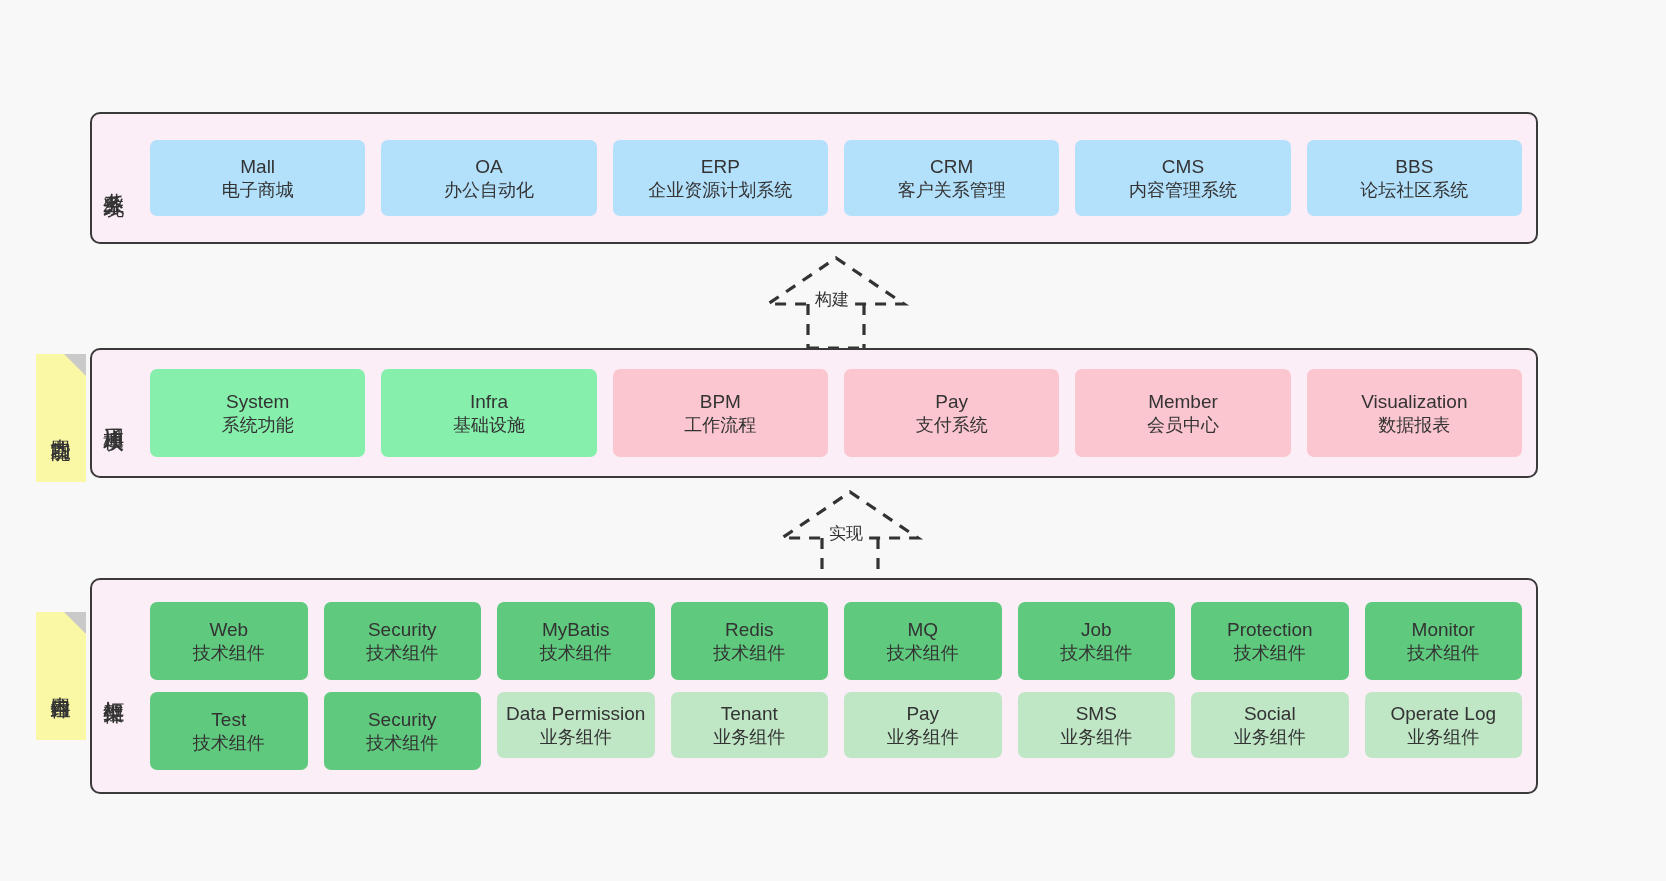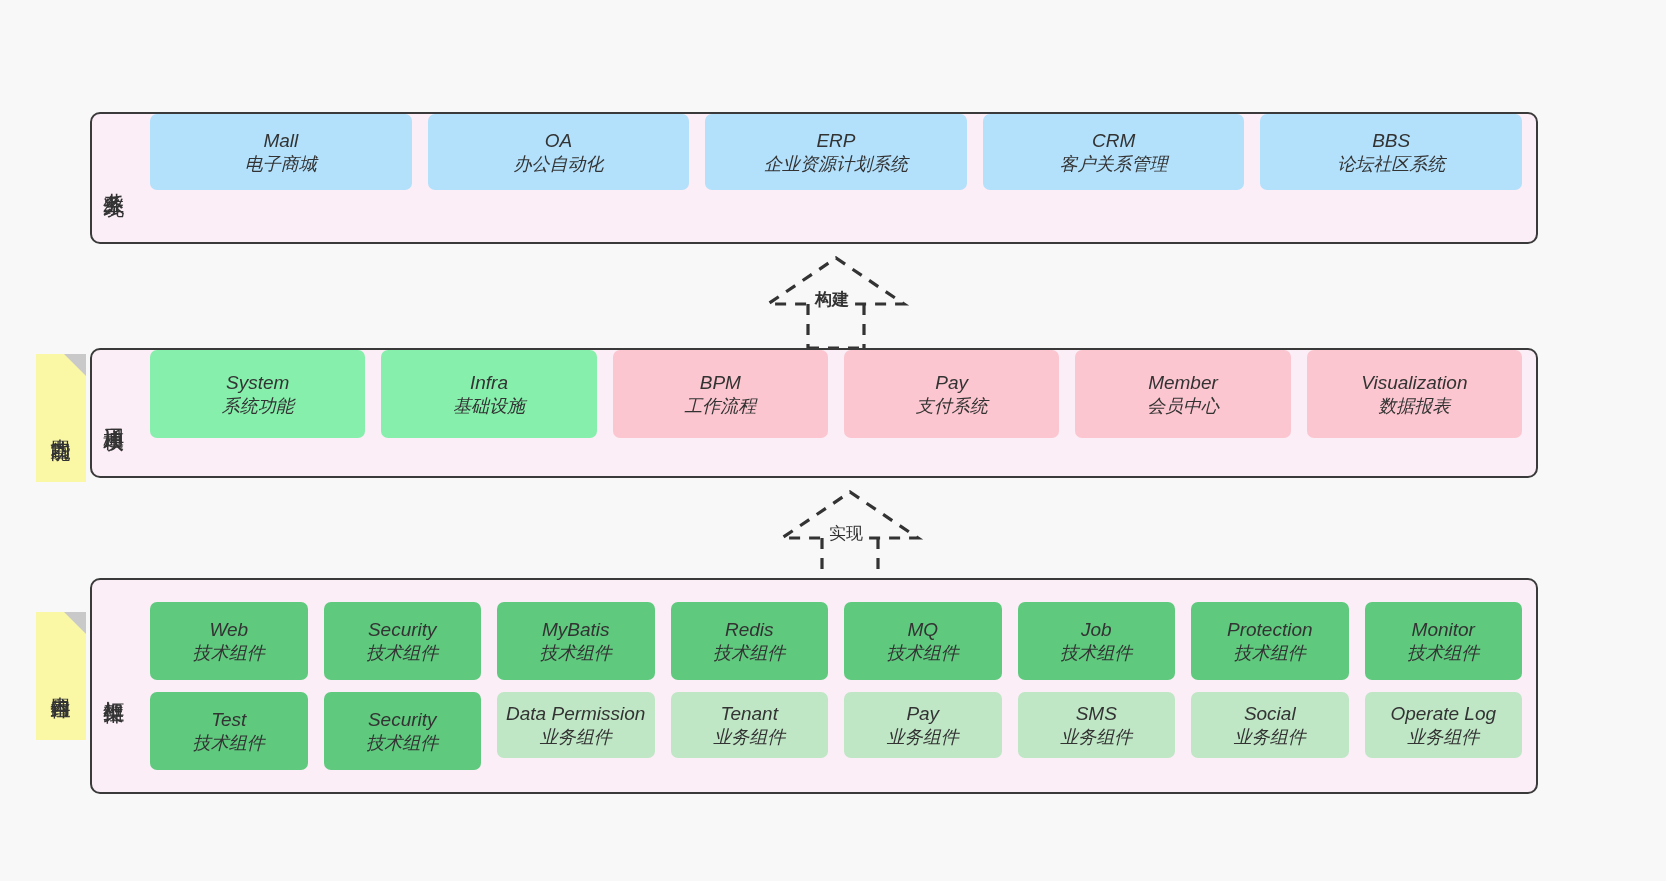--- a/index.html
+++ b/index.html
@@ -45,23 +45,23 @@
     writing-mode: vertical-rl;
     text-orientation: upright;
     letter-spacing: 1px;
     white-space: nowrap;
     padding: 4px 0;
   }
 
   .layer-body {
     flex: 1 1 auto;
     display: flex;
+    align-items: center;
     gap: 16px;
     padding: 0 14px;
-    font-style: italic;
   }
 
   .layer-body.two-rows {
     flex-direction: column;
     justify-content: center;
     gap: 12px;
     padding: 12px 14px;
   }
   .row-line {
     display: flex;
@@ -161,30 +161,34 @@
       <div class="card card-biz">
         <span class="en">ERP</span>
         <span class="cn">企业资源计划系统</span>
       </div>
 
       <div class="card card-biz">
         <span class="en">CRM</span>
         <span class="cn">客户关系管理</span>
       </div>
 
+      <div class="card card-biz">
+        <span class="en">CMS</span>
+        <span class="cn">内容管理系统</span>
+      </div>
 
       <div class="card card-biz">
         <span class="en">BBS</span>
         <span class="cn">论坛社区系统</span>
       </div>
 
     </div>
   </div>
 
-  <div class="arrow-wrap" style="left:756px; top:250px; width:160px; height:100px;font-weight:bold;">
+  <div class="arrow-wrap" style="left:756px; top:250px; width:160px; height:100px;">
     <svg width="160" height="100" viewBox="0 0 160 100">
 
       <polygon points="80,8 148,54 12,54" fill="none" stroke="#333333" stroke-width="3.2" stroke-dasharray="11,9" stroke-linejoin="miter"></polygon>
 
       <polyline points="52,54 52,100" fill="none" stroke="#333333" stroke-width="3.2" stroke-dasharray="11,9"></polyline>
       <polyline points="108,54 108,100" fill="none" stroke="#333333" stroke-width="3.2" stroke-dasharray="11,9"></polyline>
       <polyline points="52,98 108,98" fill="none" stroke="#333333" stroke-width="3.2" stroke-dasharray="11,9"></polyline>
     </svg>
     <span class="arrow-label" style="left:56px; top:38px;">构建</span>
   </div>

